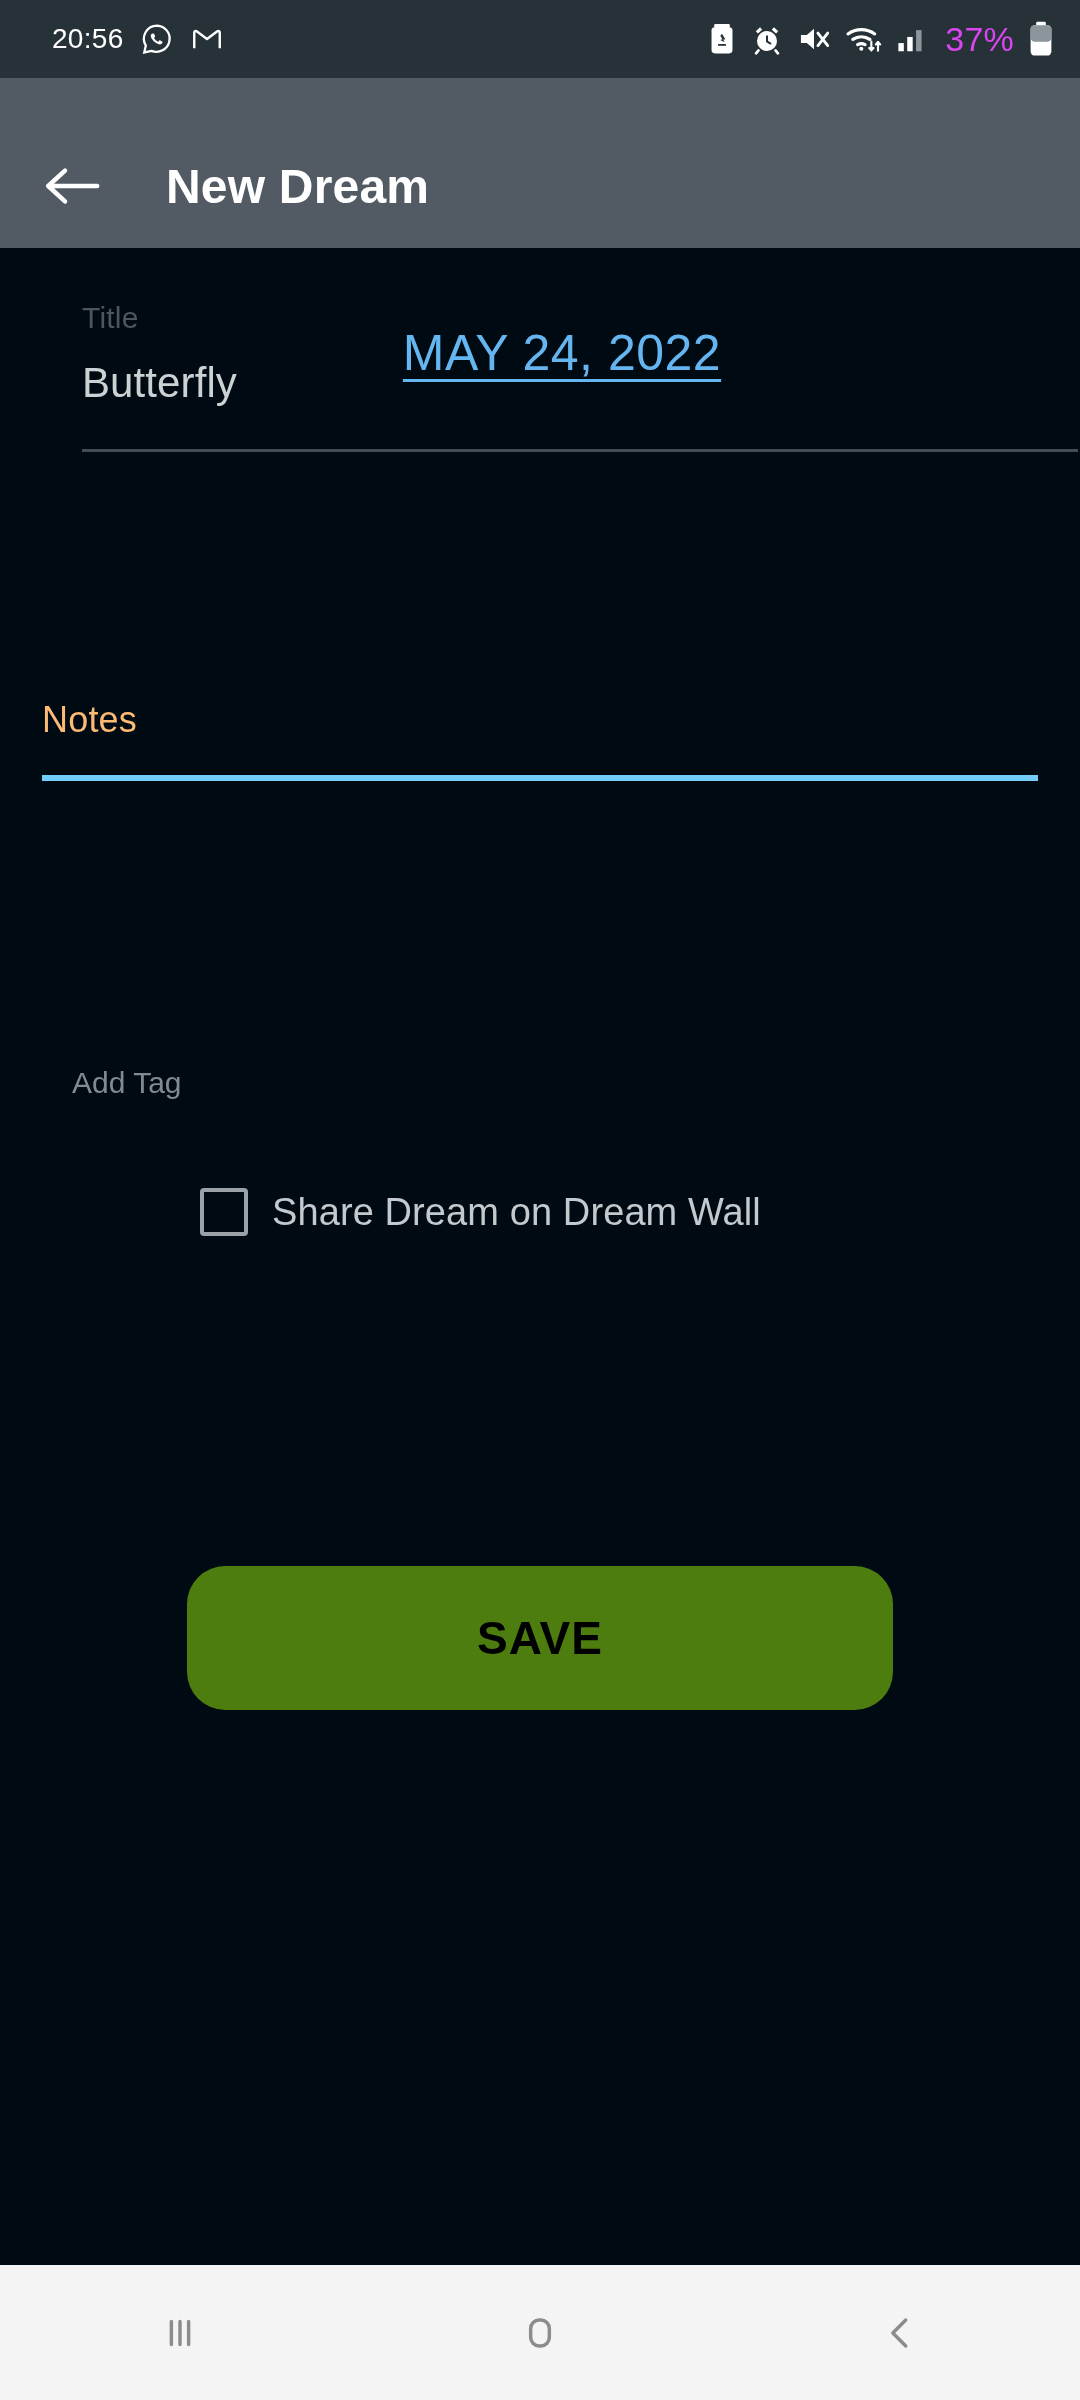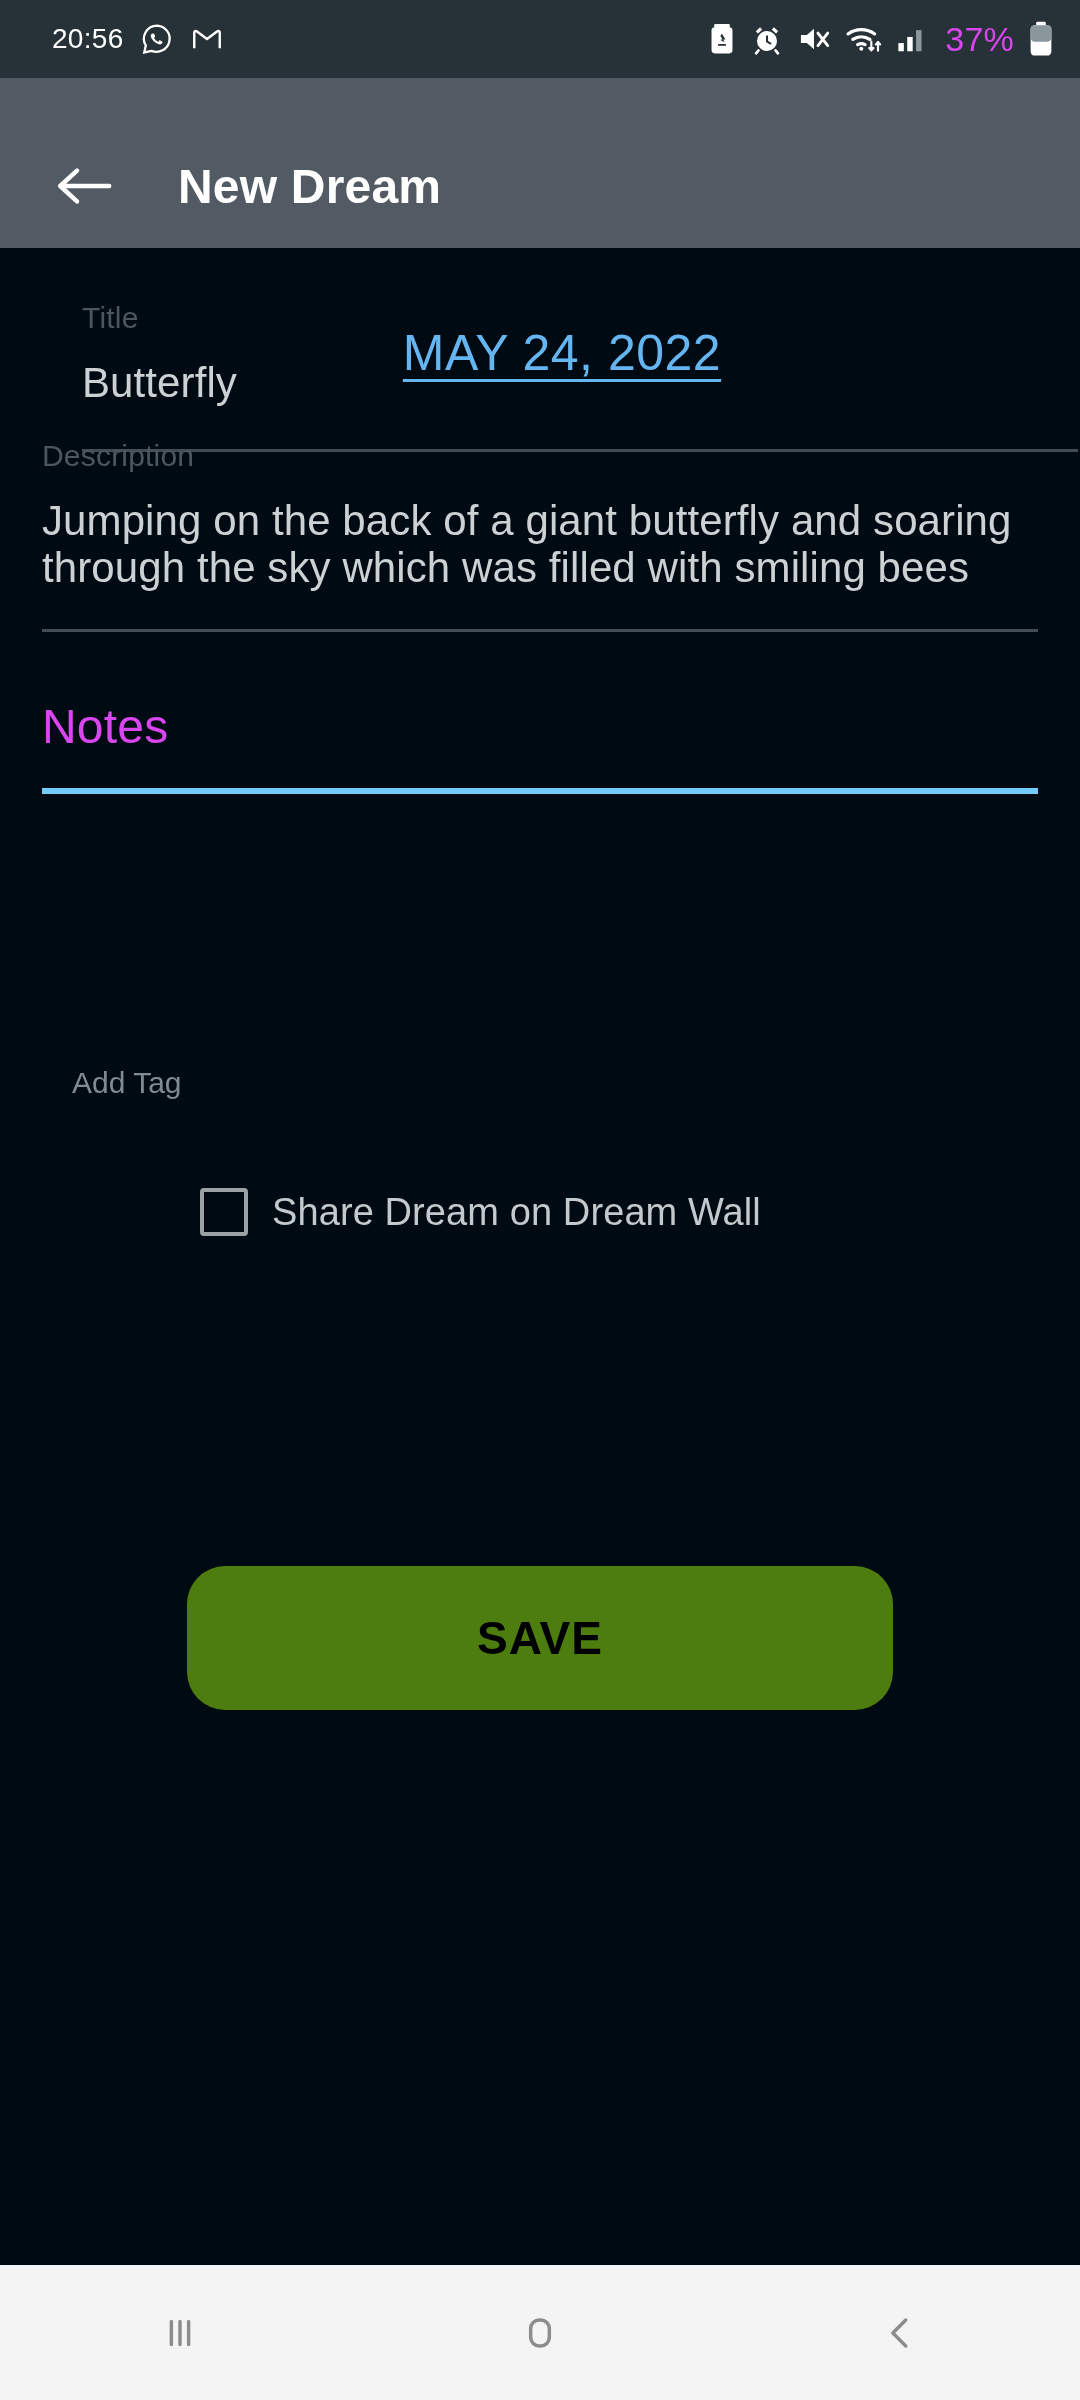--- a/index.html
+++ b/index.html
@@ -19,21 +19,21 @@
   }
   .status-left { display:flex; align-items:center; gap:16px; }
   .status-clock { font-size:28px; letter-spacing:0.3px; color:#ffffff; }
   .status-right { margin-left:auto; display:flex; align-items:center; gap:14px; }
   .sb-icon { display:flex; align-items:center; justify-content:center; }
   .battery-pct { font-size:34px; color:#d946ef; letter-spacing:0.2px; margin-left:4px; }
 
   
   .app-bar {
     position:absolute; top:78px; left:0; width:1080px; height:216px;
-    background:#525b64; display:flex; align-items:center; padding-left:52px;
+    background:#525b64; display:flex; align-items:center; padding-left:40px;
   }
   .back-arrow { width:64px; height:64px; display:flex; align-items:center; justify-content:center; }
   .app-title {
     font-size:48px; font-weight:bold; color:#ffffff;
     margin-left:62px; letter-spacing:0.2px;
   }
 
   
   .content { position:absolute; top:248px; left:0; width:1080px; height:2017px; background:#000a12;padding-left:44px; }
 
@@ -43,21 +43,21 @@
     text-decoration:underline; text-underline-offset:9px;
     text-decoration-thickness:3px; letter-spacing:0.5px;
   }
 
   .field { position:absolute; left:42px; width:996px; }
   .field-label { font-size:30px; color:#4c565e; letter-spacing:0.2px; }
   .field-value { font-size:42px; color:#ccd1d4; letter-spacing:0.1px; }
   .field-value.multiline { line-height:1.12; }
   .divider { height:3px; background:#424c54; width:996px; }
   .divider.focused { height:6px; background:#72cdfb; }
-  .placeholder-lg { font-size:48px; color:#d946ef; letter-spacing:0.2px; }
+  .placeholder-lg { font-size:36px; color:#fdba74; letter-spacing:0.2px; }
 
   #title-field { top:53px;margin-left:40px; }
   #title-field .field-value { margin-top:24px; }
   #title-field .divider { margin-top:42px; }
 
   #description-field { top:191px; }
   #description-field .field-value { margin-top:24px; }
   #description-field .divider { margin-top:38px; }
 
   #notes-field { top:451px; }
@@ -170,25 +170,20 @@
     <div class="date-row">
       <span class="date-link">MAY 24, 2022</span>
     </div>
 
     <div class="field" id="title-field">
       <div class="field-label">Title</div>
       <div class="field-value">Butterfly</div>
       <div class="divider"></div>
     </div>
 
-    <div class="field" id="description-field">
-      <div class="field-label">Description</div>
-      <div class="field-value multiline">Jumping on the back of a giant butterfly and soaring through the sky which was filled with smiling bees</div>
-      <div class="divider"></div>
-    </div>
 
     <div class="field" id="notes-field">
       <div class="placeholder-lg">Notes</div>
       <div class="divider focused"></div>
     </div>
 
     <div class="add-tag">Add Tag</div>
 
     <div class="checks">
       <div class="check-row">

